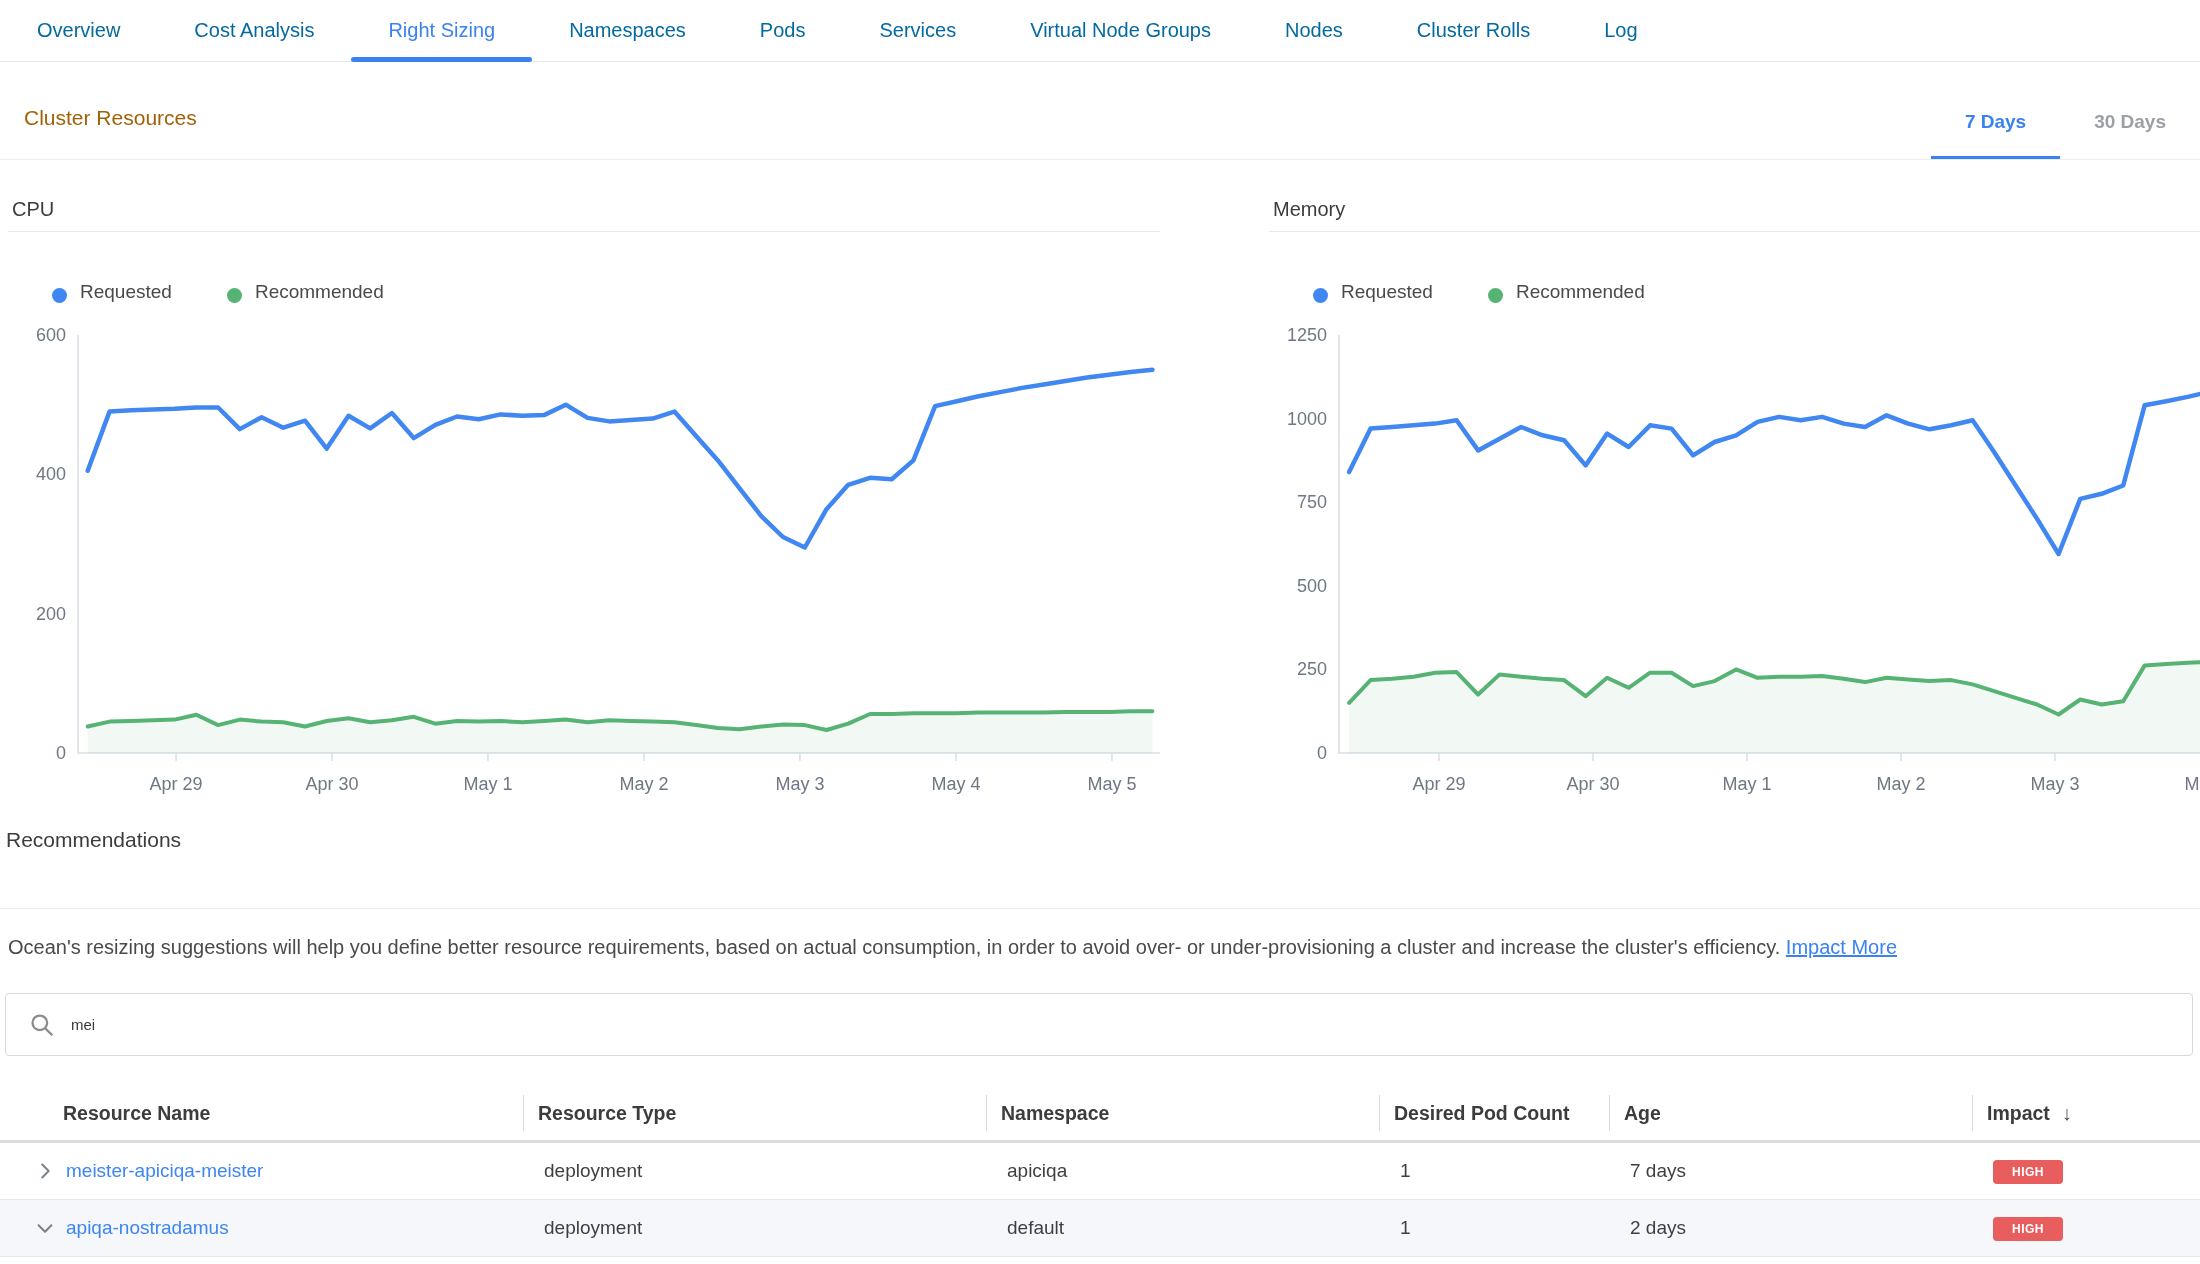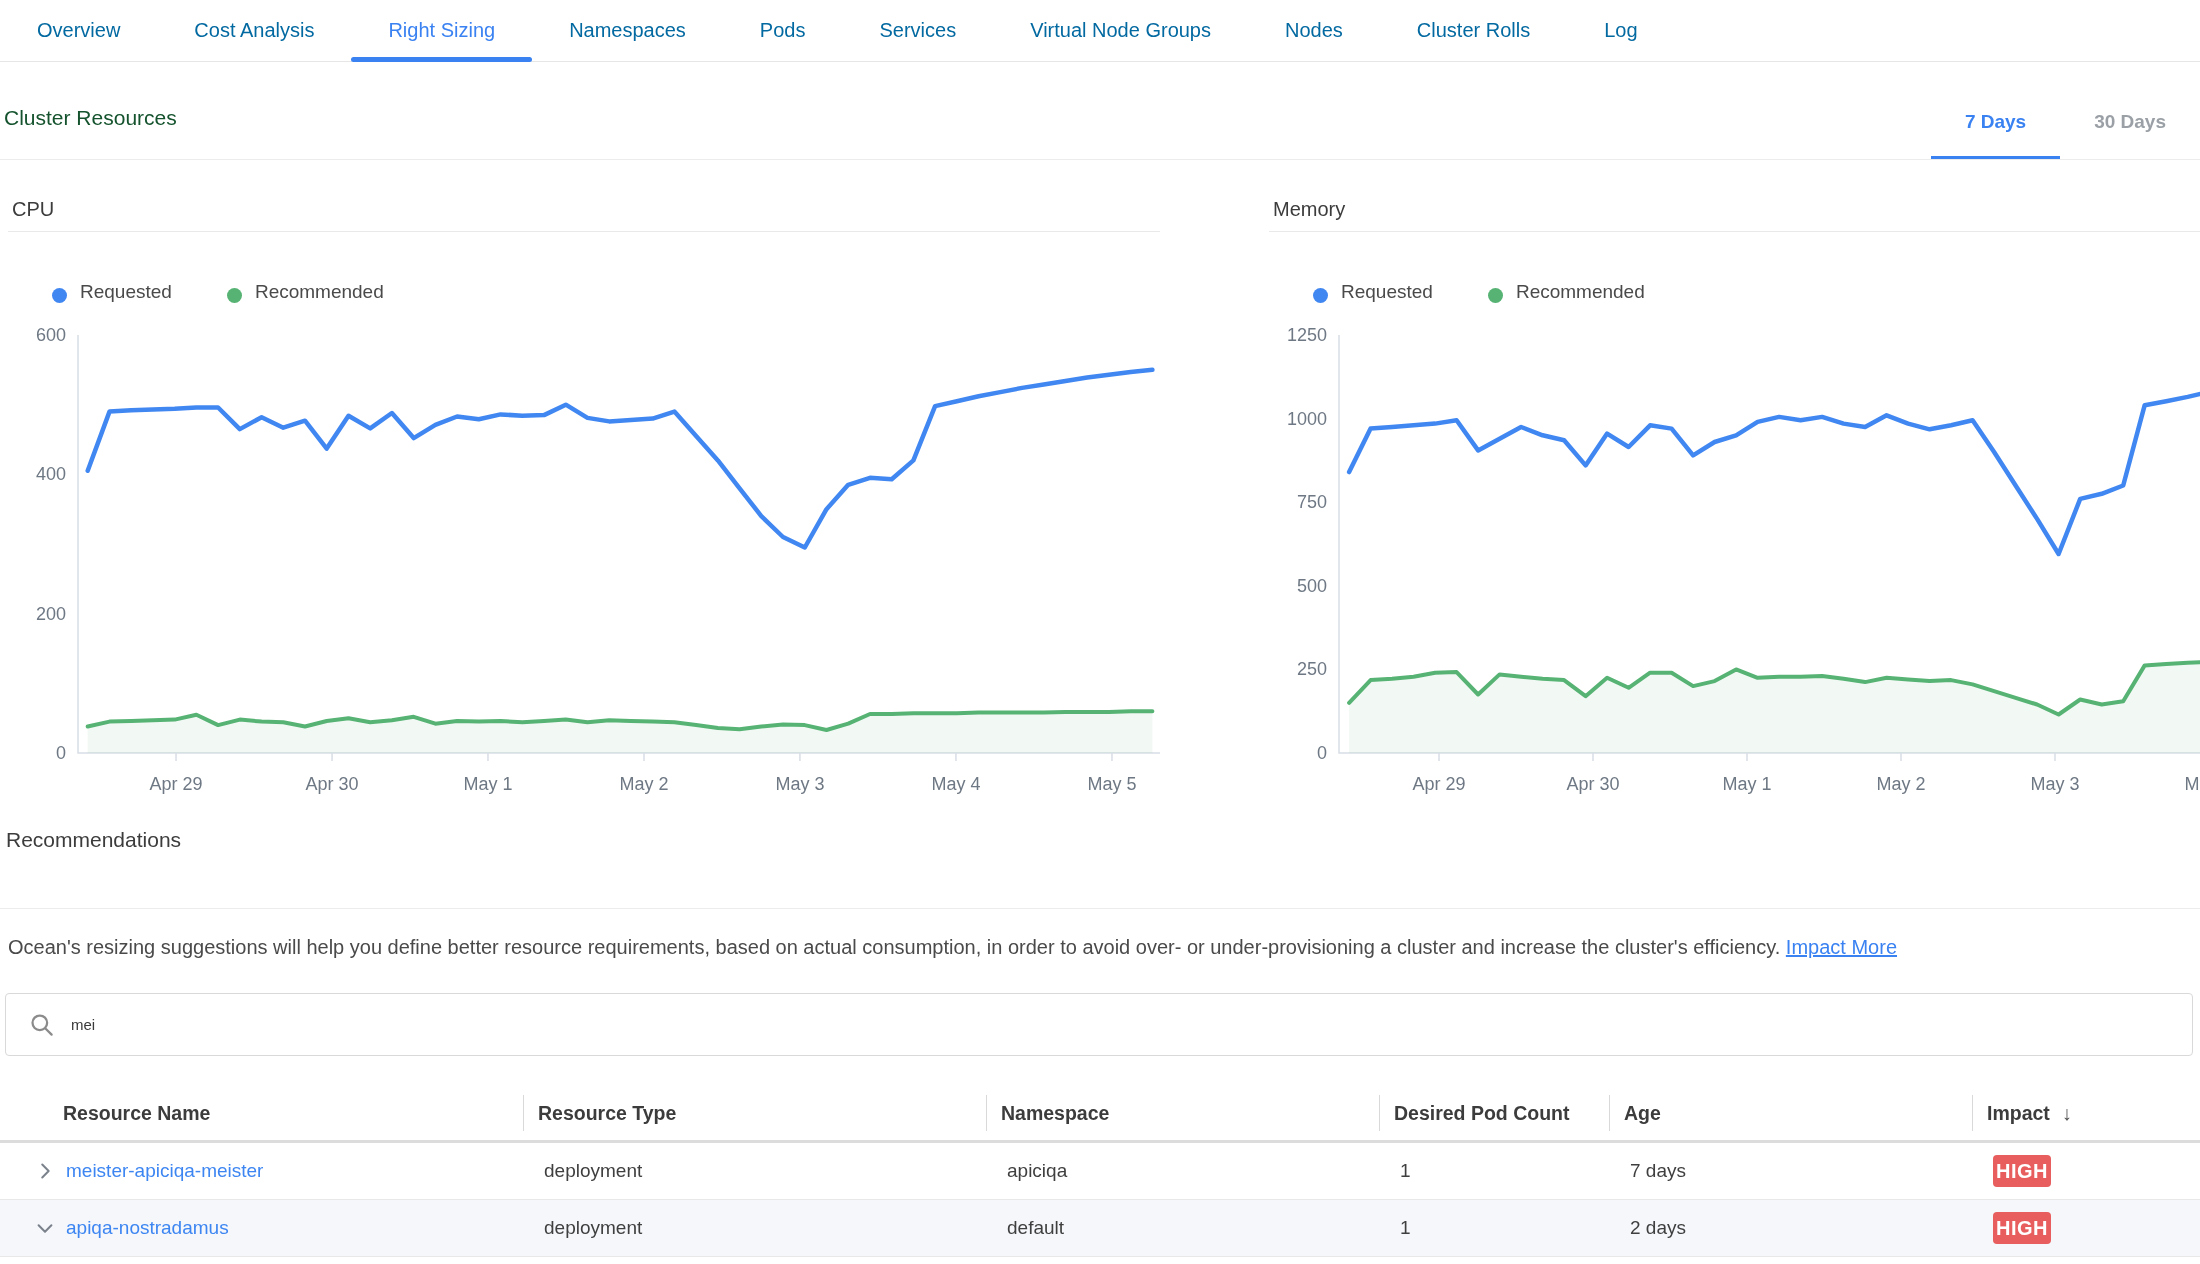--- a/index.html
+++ b/index.html
@@ -10,22 +10,22 @@
   
   .tabbar { display:flex; height:62px; border-bottom:1px solid #e6e6e6; }
   .tab { position:relative; line-height:60px; padding:0 37px; font-size:20px;
     font-weight:500; color:#0369a1; cursor:pointer; white-space:nowrap; }
   .tab.active { color:#3a82f2; }
   .tab.active::after { content:""; position:absolute; left:0; right:0; bottom:-1px;
     height:5px; background:#3a82f2; border-radius:3px; }
 
   
   .section-header { position:relative; height:98px; border-bottom:1px solid #ececec; }
-  .section-header h2 { position:absolute; left:4px; top:44px; font-size:21px;
-    font-weight:500; color:#14532d; }
+  .section-header h2 { position:absolute; left:24px; top:44px; font-size:21px;
+    font-weight:500; color:#a16207; }
   .range-toggle { position:absolute; right:0; bottom:0; height:64px; display:flex;
     align-items:center; }
   .range { position:relative; height:64px; display:flex; align-items:center;
     padding:0 34px 10px 34px; font-size:19px; font-weight:700; color:#9aa0a6; cursor:pointer; }
   .range.active { color:#3a82f2; }
   .range.active::after { content:""; position:absolute; left:0; right:0; bottom:0;
     height:3px; background:#3a82f2; }
 
   
   .charts { position:relative; height:650px; }
@@ -67,22 +67,22 @@
     transform:translateY(-50%); width:1px; height:36px; background:#d9d9d9; }
   .sort-arrow { font-size:20px; color:#555; font-weight:400; }
   .tr { height:57px; font-size:19px; color:#3f3f3f; border-bottom:1px solid #e8e8e8; }
   .tr.expanded { background:#f5f7fb; }
   .td { padding-left:21px; }
   .td.first { padding-left:34px; display:flex; align-items:center; gap:10px; }
   .chevron { width:22px; height:22px; cursor:pointer; flex:0 0 22px; }
   .chevron svg { display:block; }
   .chevron.down svg { transform:rotate(90deg); }
   .res-link { color:#3d86f2; text-decoration:none; cursor:pointer; }
-  .badge { display:inline-block; color:#fff; font-weight:700; font-size:20px;
-    letter-spacing:.5px; padding:6px 3px; border-radius:4px; line-height:1; }
+  .badge { display:inline-block; color:#fff; font-weight:700; font-size:12px;
+    letter-spacing:.5px; padding:6px 19px; border-radius:4px; line-height:1; }
 </style>
 </head>
 <body>
 
 <div class="page">
 
   <nav class="tabbar">
       <div class="tab">Overview</div>
       <div class="tab">Cost Analysis</div>
       <div class="tab active">Right Sizing</div>

